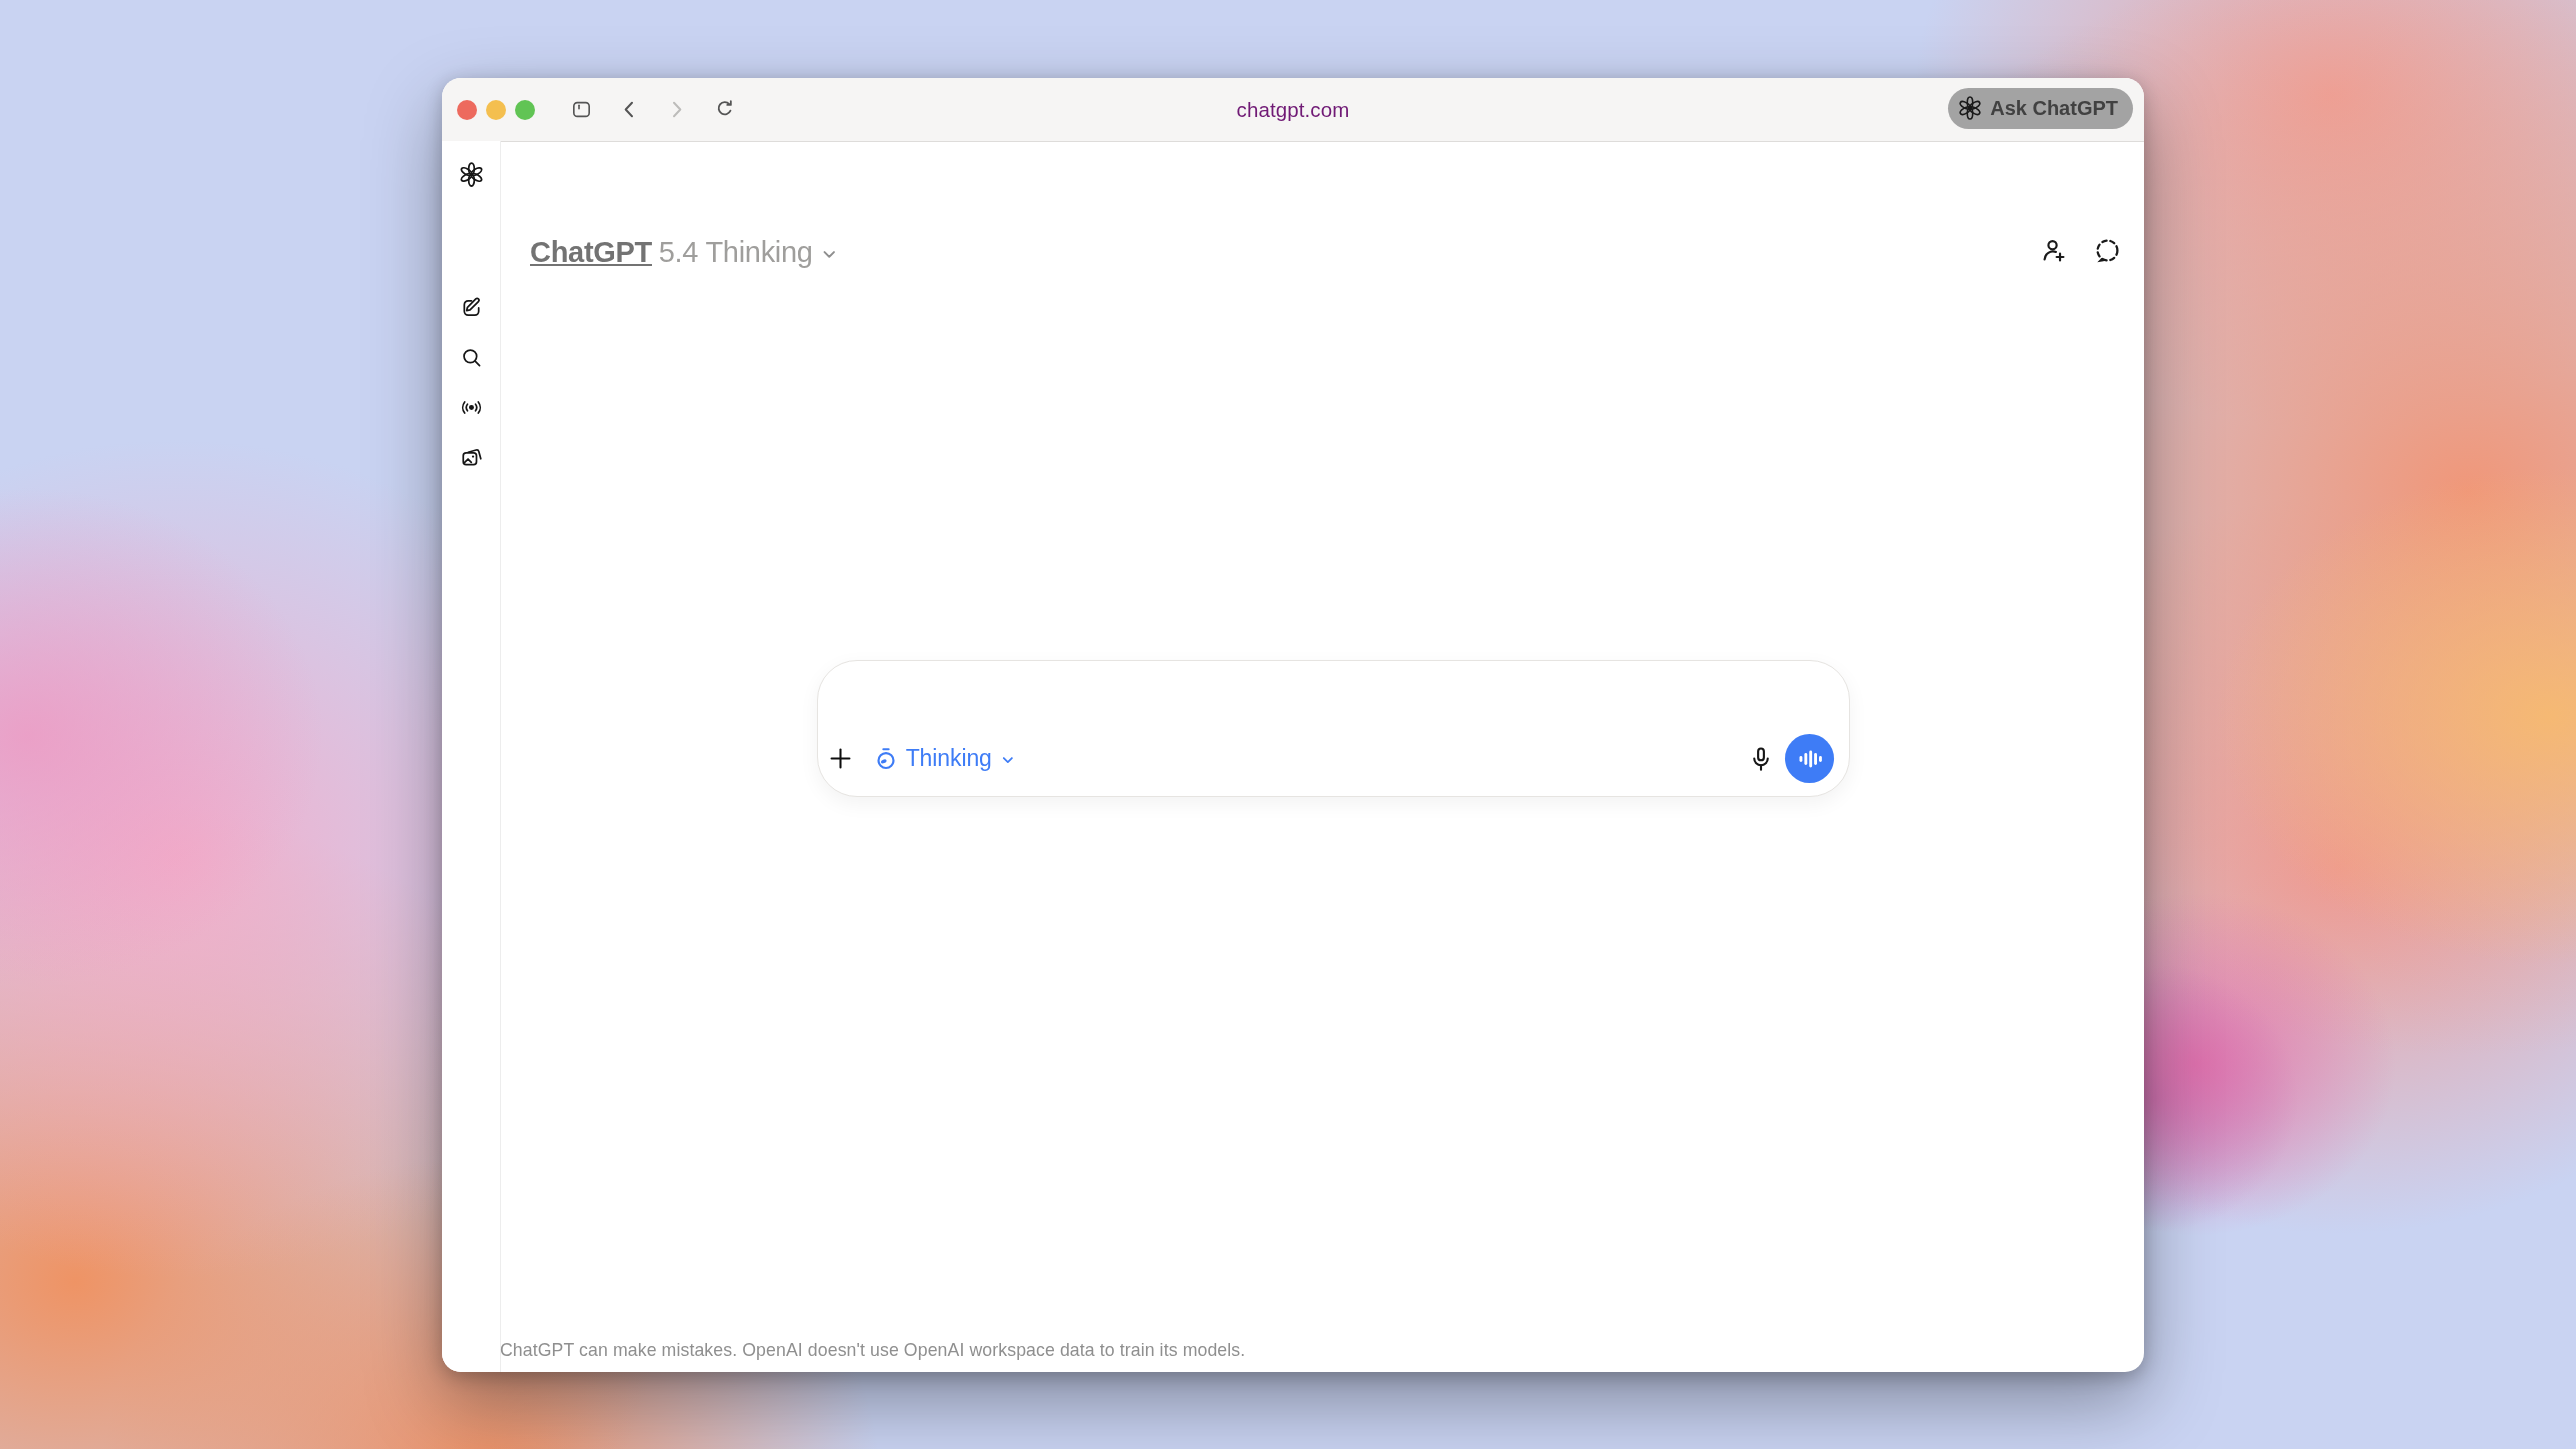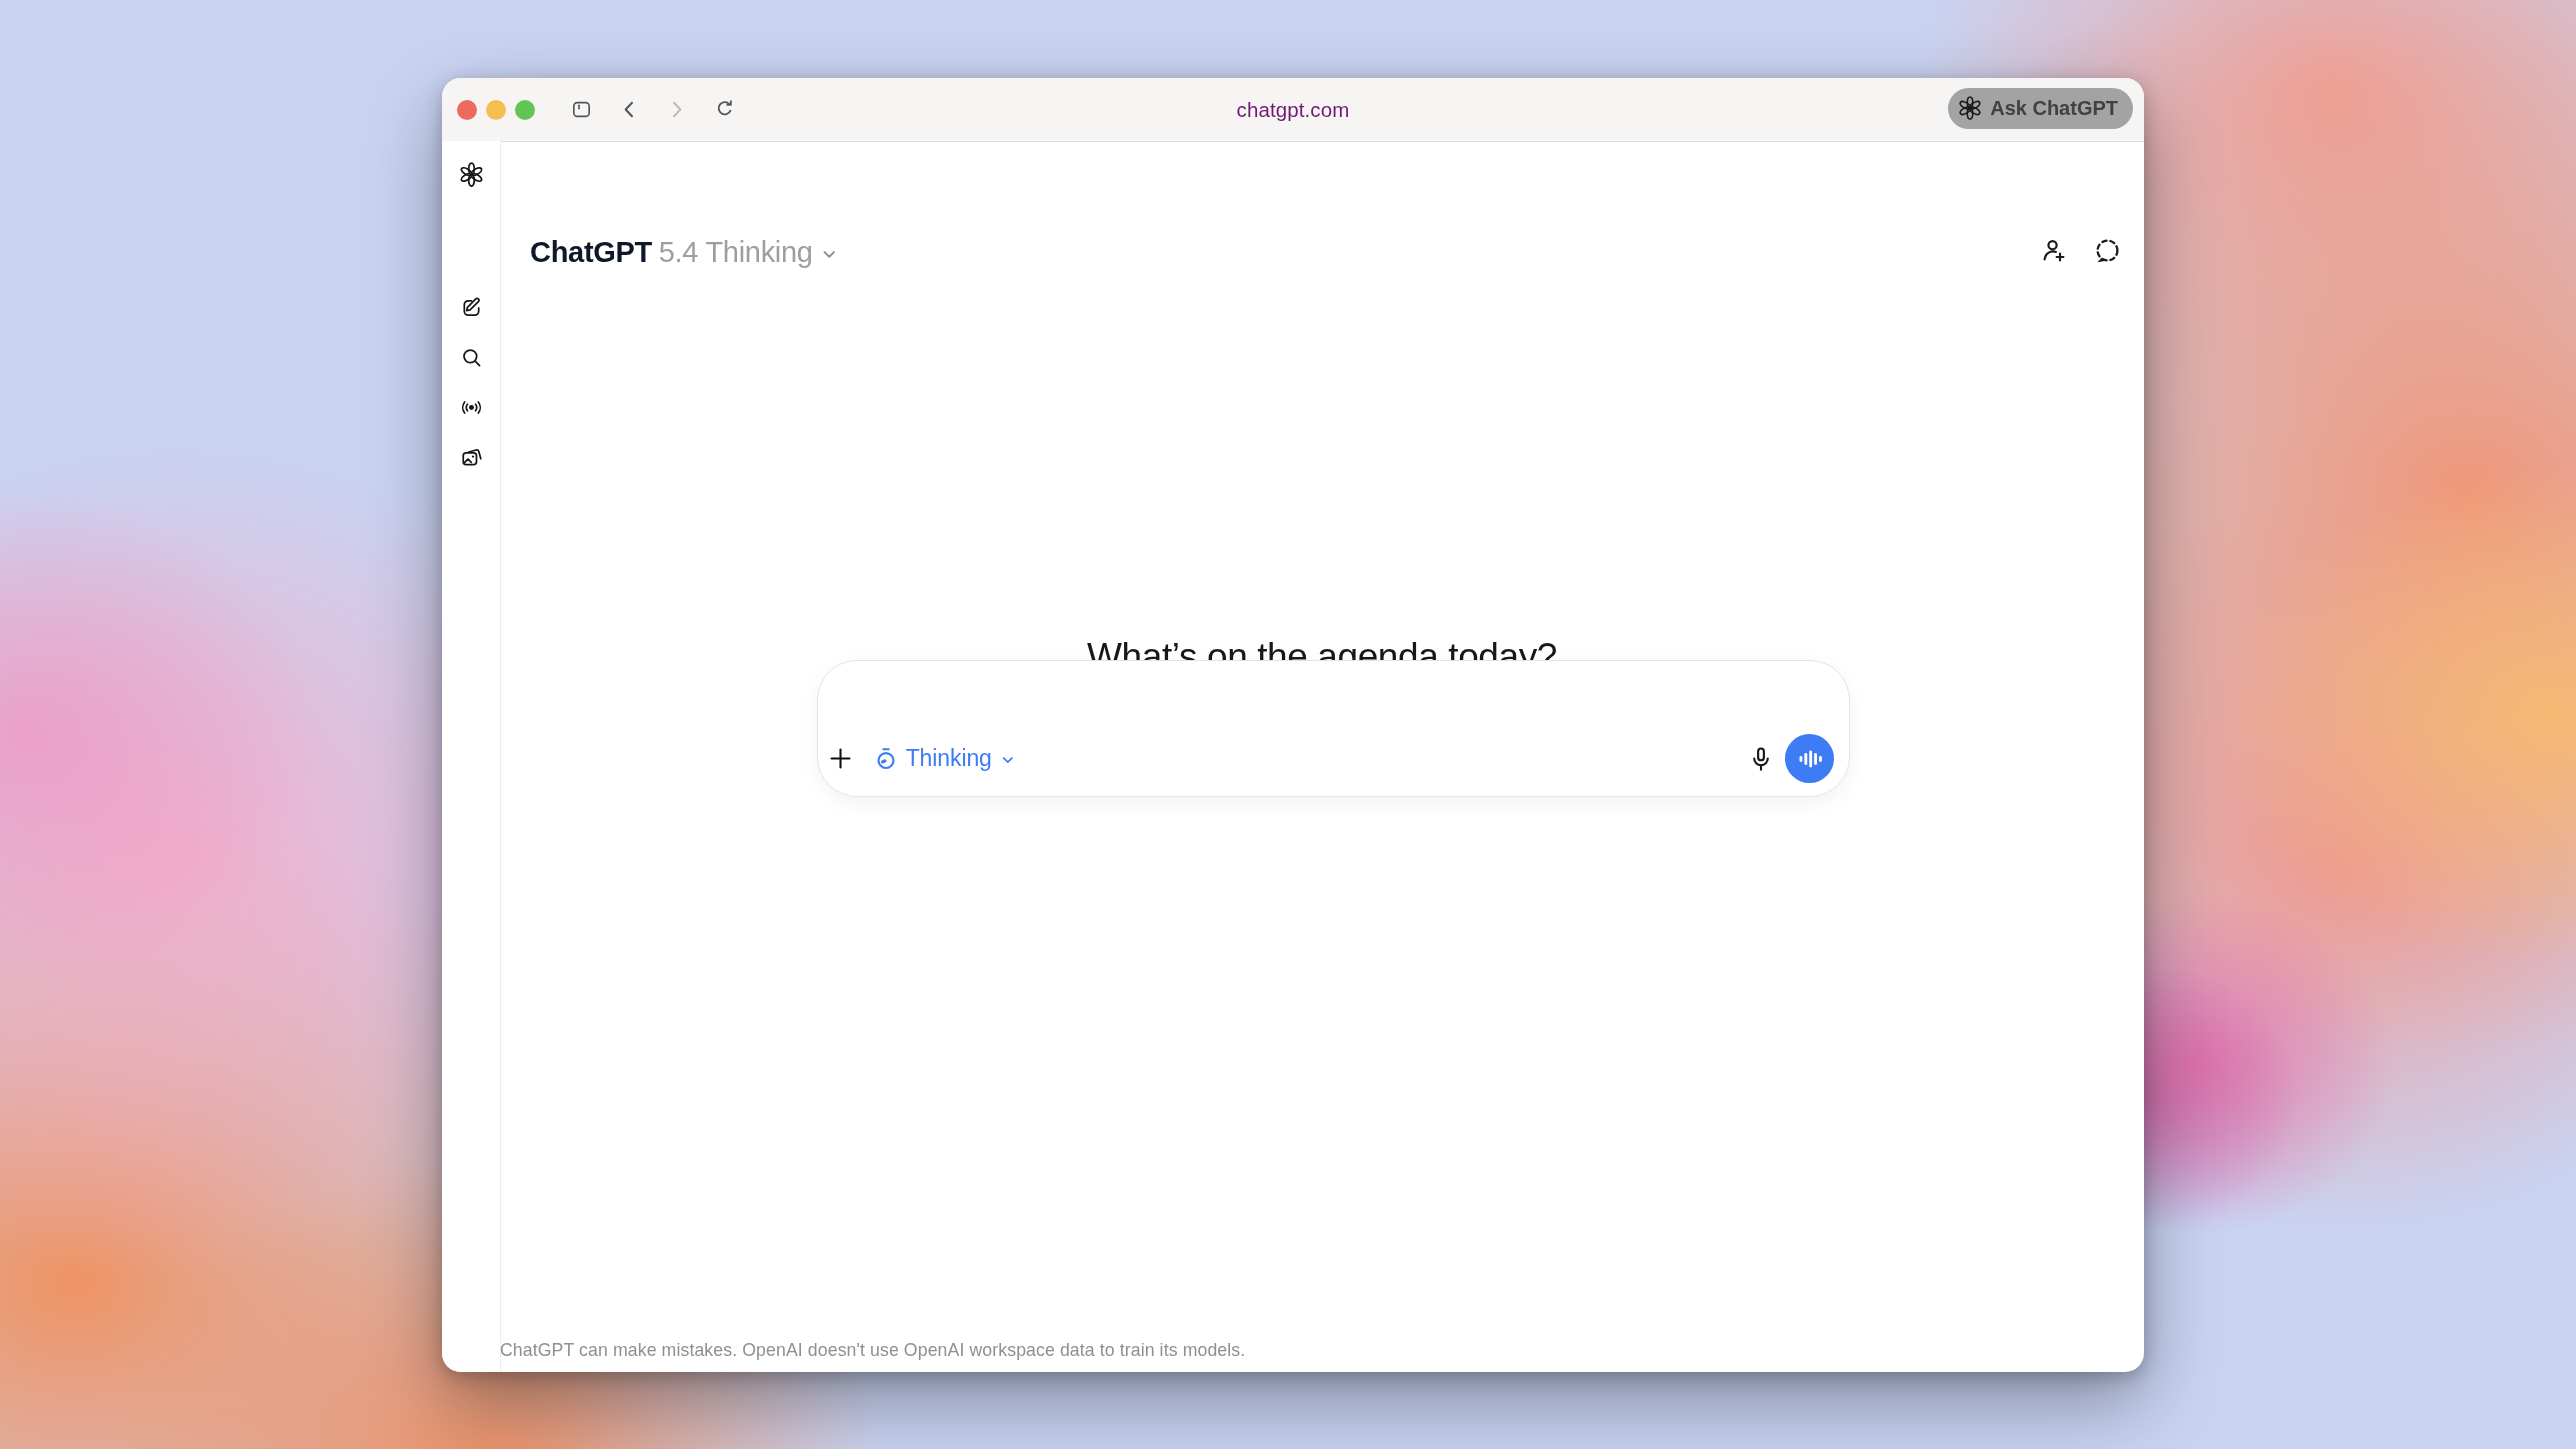--- a/index.html
+++ b/index.html
@@ -48,21 +48,21 @@
   
   .sidebar{
     position:absolute;left:0;top:63px;bottom:0;width:58px;background:#fff;border-right:1.4px solid #ededed;
   }
   .side-icon{position:absolute;left:13.6px;width:31px;height:31px;color:#161616;display:flex;align-items:center;justify-content:center;}
   .side-icon svg{width:27px;height:27px;display:block;}
   .side-icon.small svg{width:23px;height:23px;}
   .model-switcher{
     position:absolute;left:88px;top:156px;display:flex;align-items:center;gap:6.8px;height:37px;cursor:default;
   }
-  .app-name{font-size:29px;font-weight:700;color:#0f172a;letter-spacing:-0.3px;}
+  .app-name{font-size:29px;font-weight:700;color:#737373;letter-spacing:-0.3px;text-decoration:underline;}
   .model-name{font-size:29px;color:#9f9e9c;letter-spacing:-0.3px;}
   .model-switcher .chev{width:20.5px;height:20.5px;color:#8f8f8f;margin-top:2.7px;}
   .page-icons{position:absolute;top:158px;right:22px;display:flex;align-items:center;gap:25px;}
   .page-icon{width:29px;height:29px;color:#1a1a1a;}
   .page-icon svg{width:29px;height:29px;display:block;}
   
   .headline{
     position:absolute;left:58px;right:0;top:558px;text-align:center;
     font-size:37px;font-weight:500;color:#181818;letter-spacing:-0.4px;
   }
@@ -219,21 +219,20 @@
       </svg>
     </div>
     <div class="page-icon">
       <svg viewBox="0 0 24 24" fill="none" stroke="currentColor" stroke-width="1.9" stroke-linecap="round">
         <circle cx="12" cy="12" r="8.2" stroke-dasharray="3.6 3.2"></circle>
         <path d="M7.2 19.2 L6 20.4 L8.6 20.0" stroke-width="1.7"></path>
       </svg>
     </div>
   </div>
 
-  <div class="headline">What’s on the agenda today?</div>
 
   <div class="composer">
     <div class="composer-row">
       <div class="plus-btn">
         <svg viewBox="0 0 24 24" fill="none" stroke="currentColor" stroke-width="1.7" stroke-linecap="round">
           <line x1="12" y1="4.6" x2="12" y2="19.4"></line>
           <line x1="4.6" y1="12" x2="19.4" y2="12"></line>
         </svg>
       </div>
       <div class="thinking-pill">

